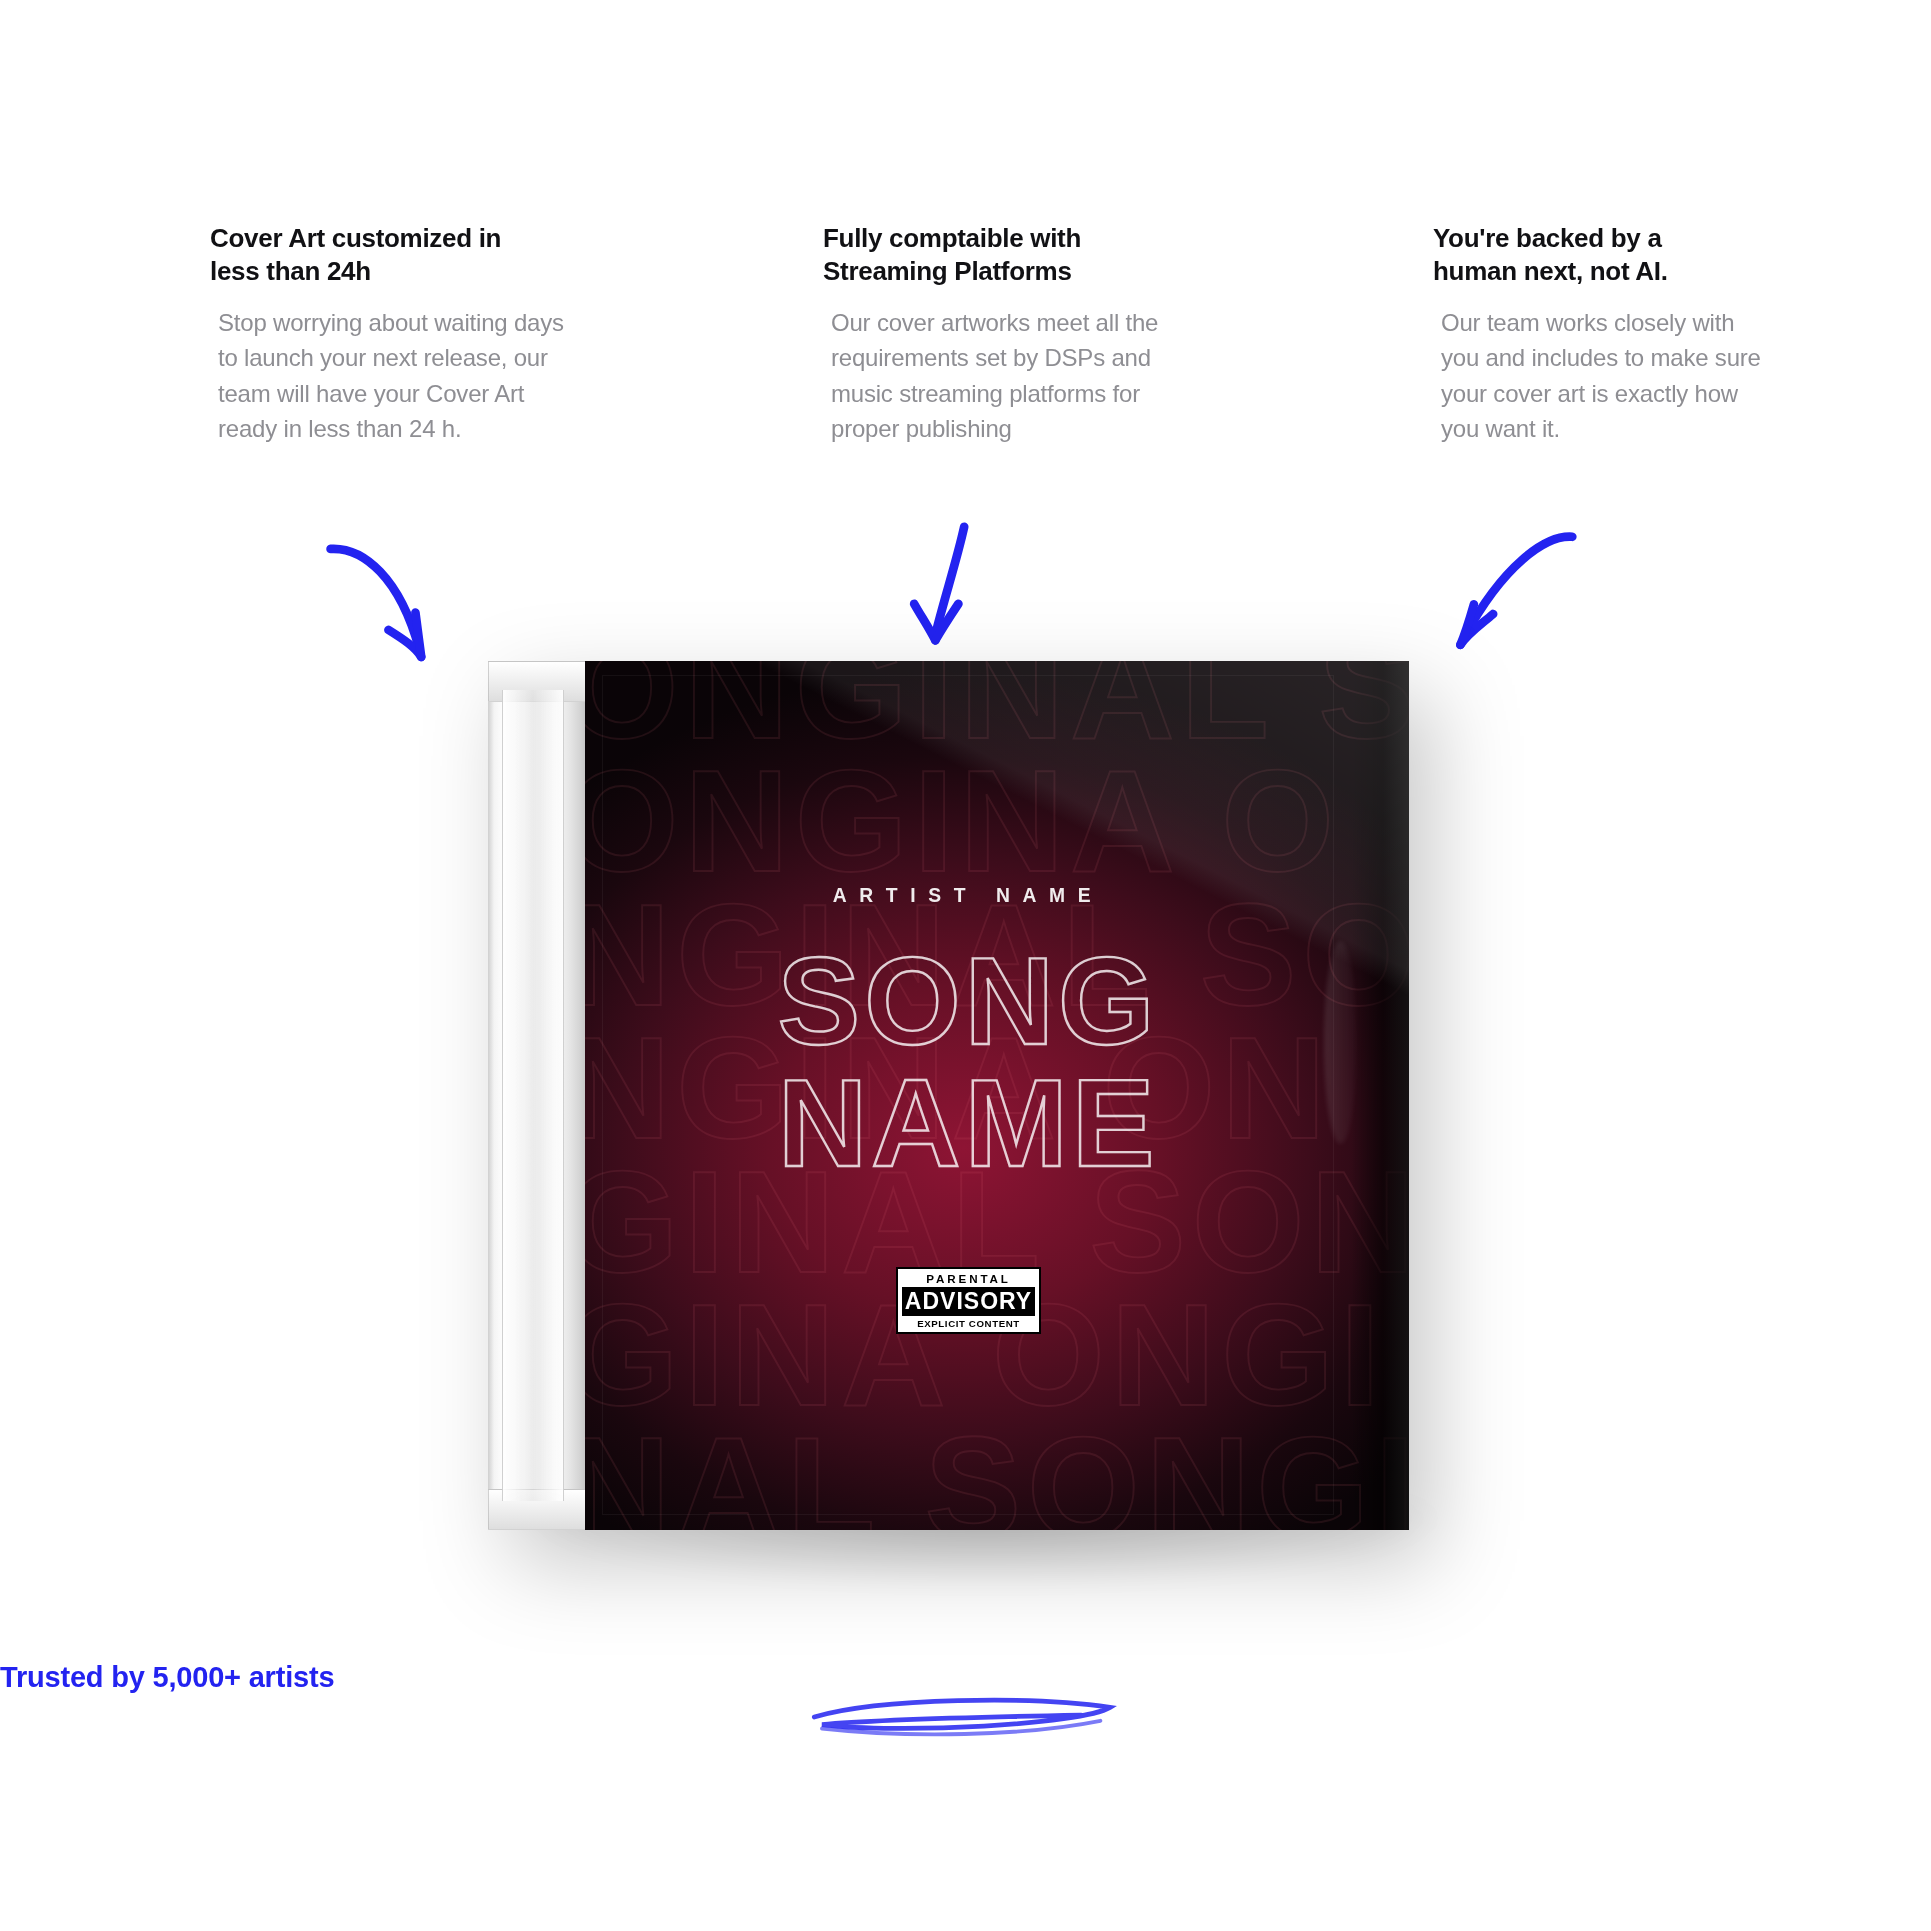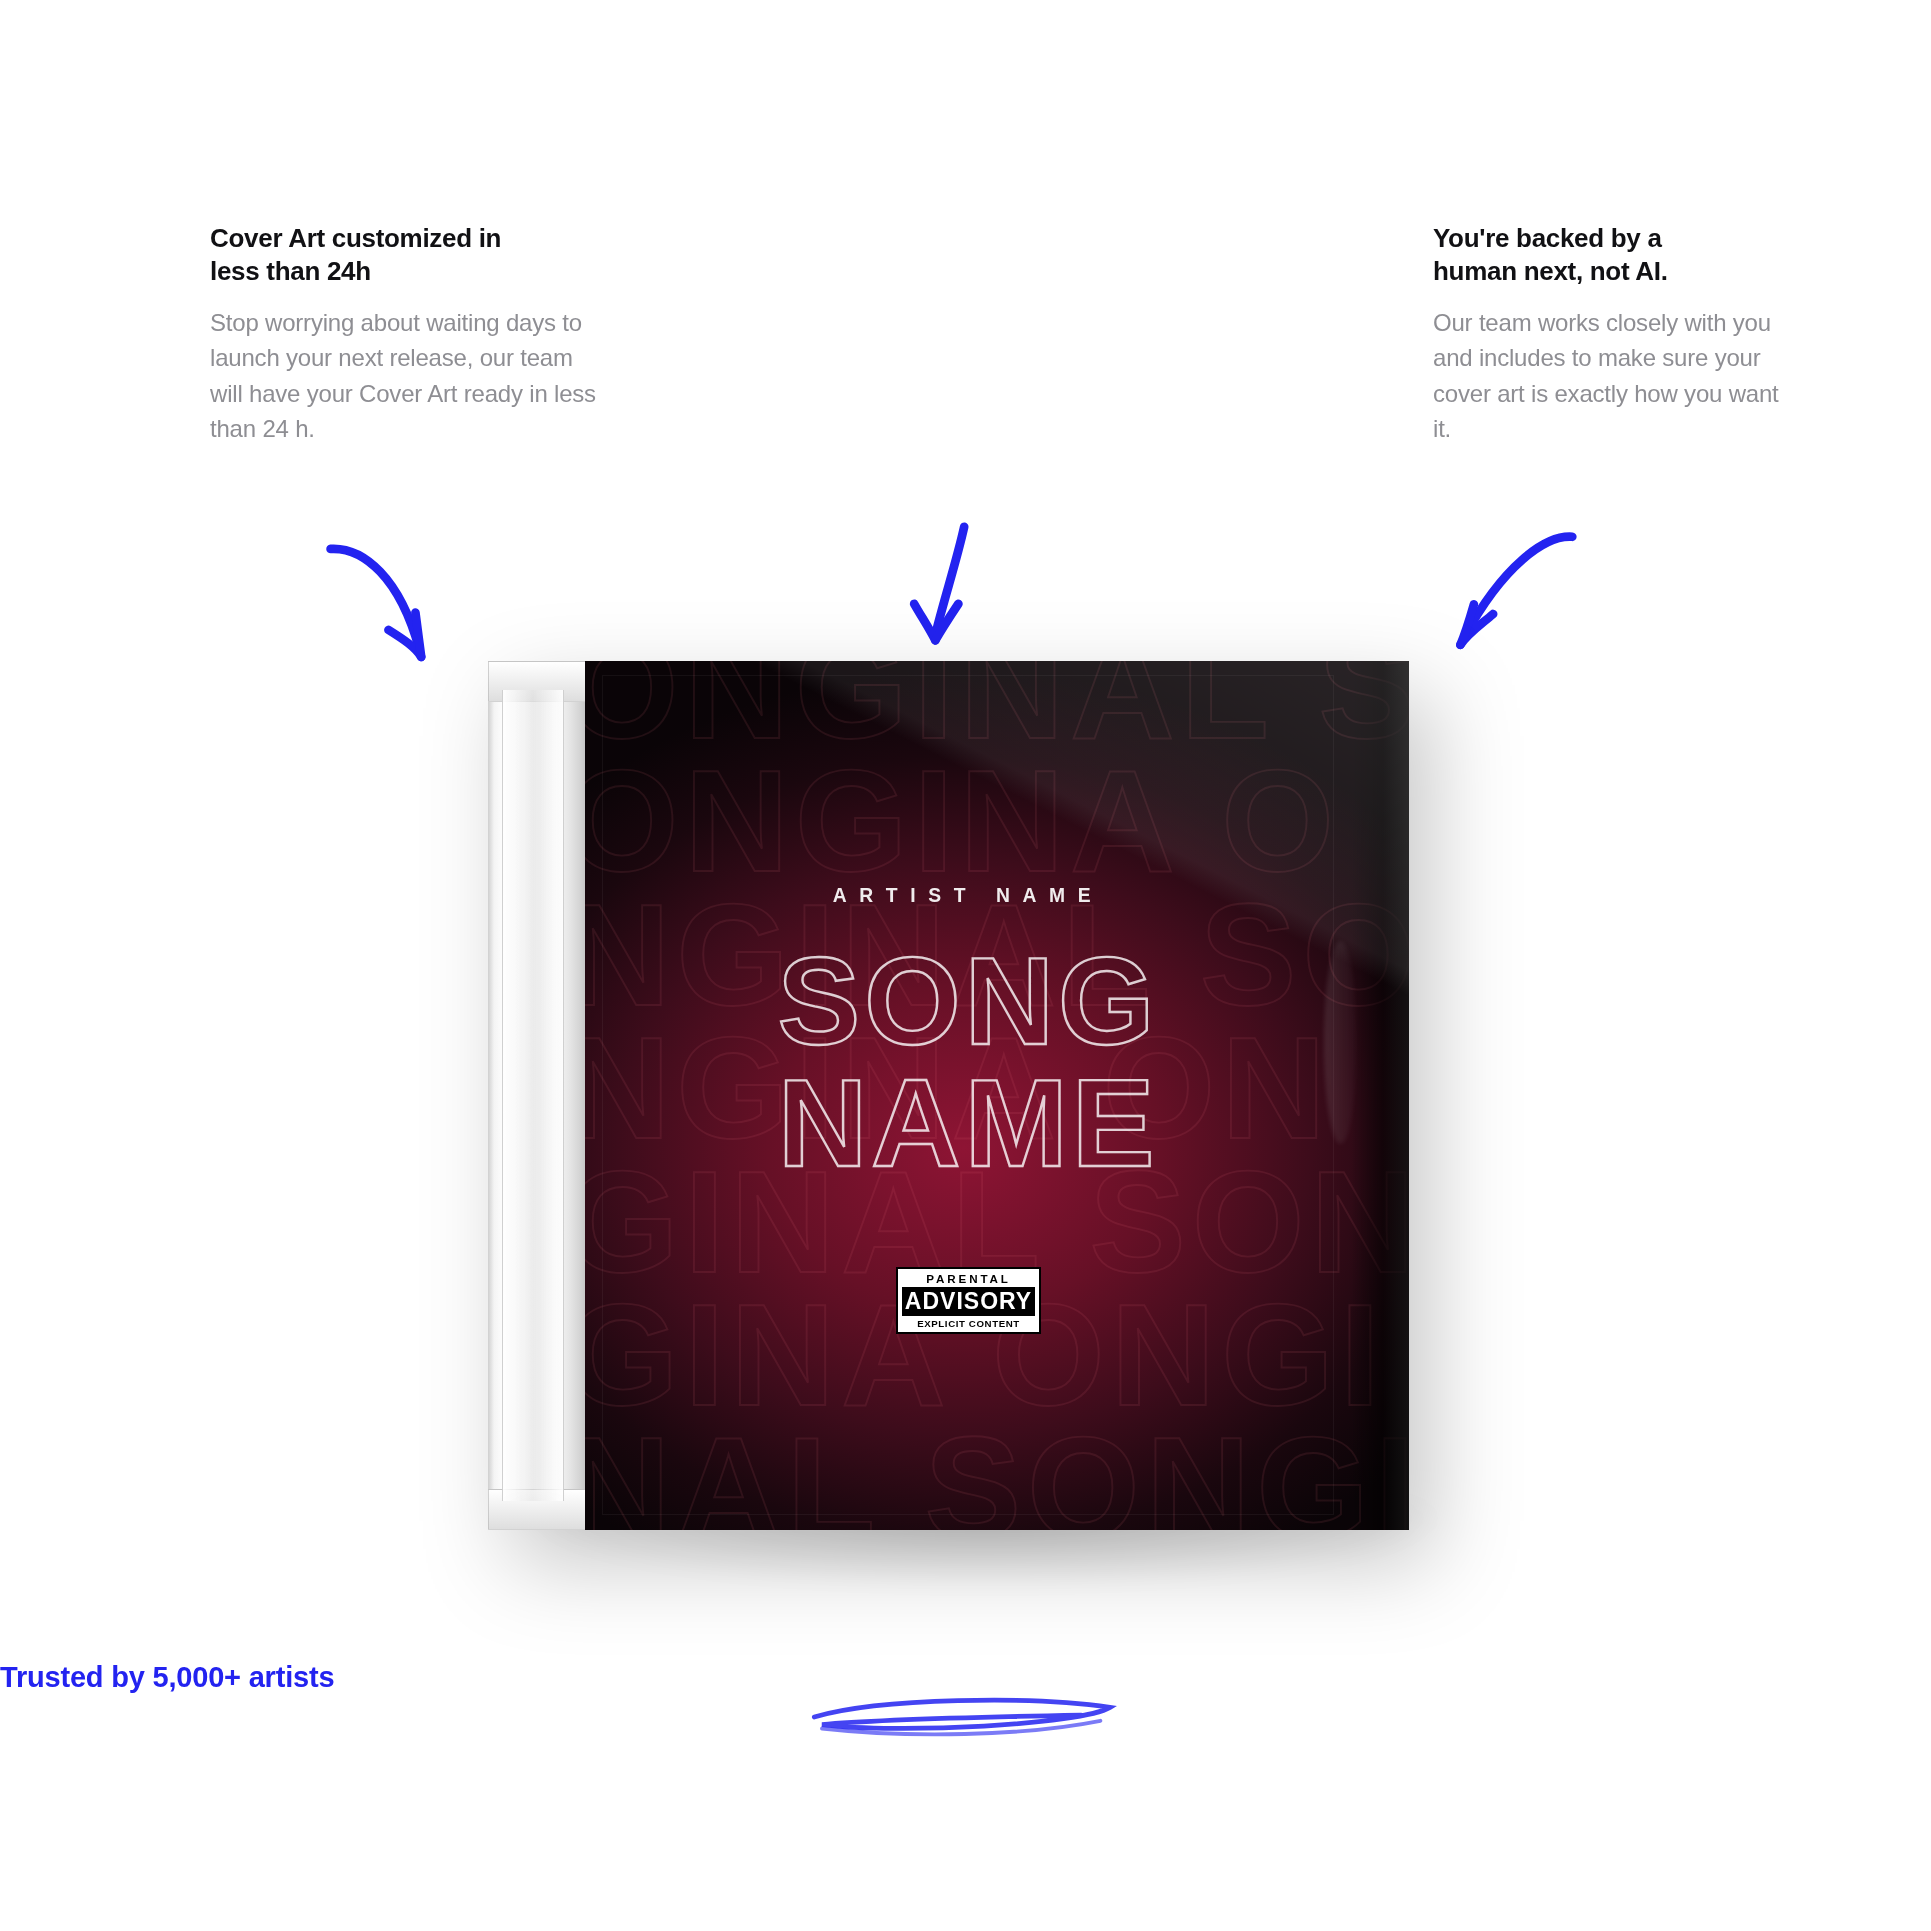--- a/index.html
+++ b/index.html
@@ -39,21 +39,21 @@
     color: #111114;
     line-height: 1.26;
     letter-spacing: -0.3px;
     margin: 0 0 17.4px 0;
     white-space: pre-line;
   }
   .feature-body {
     font-size: 24px;
     color: #8e8e93;
     line-height: 1.48;
-    margin: 0;
+    margin: 8px;
     letter-spacing: -0.2px;
   }
 
   
   .arrow {
     position: absolute;
     pointer-events: none;
   }
   .arrow-1 { left: 319px;  top: 541px;  width: 135px; height: 174px; }
   .arrow-2 { left: 908px;  top: 521px;  width: 97px; height: 154px; }
@@ -272,20 +272,25 @@
 <body>
 
 <section class="features">
 
   <div class="feature feature-1">
     <h3 class="feature-title">Cover Art customized in
 less than 24h</h3>
     <p class="feature-body">Stop worrying about waiting days to launch your next release, our team will have your Cover Art ready in less than 24 h.</p>
   </div>
 
+  <div class="feature feature-2">
+    <h3 class="feature-title">Fully comptaible with
+Streaming Platforms</h3>
+    <p class="feature-body">Our cover artworks meet all the requirements set by DSPs and music streaming platforms for proper publishing</p>
+  </div>
 
   <div class="feature feature-3">
     <h3 class="feature-title">You're backed by a
 human next, not AI.</h3>
     <p class="feature-body">Our team works closely with you and includes to make sure your cover art is exactly how you want it.</p>
   </div>
 
 </section>
 
 <svg class="arrow arrow-1" viewBox="0 0 140 180">

